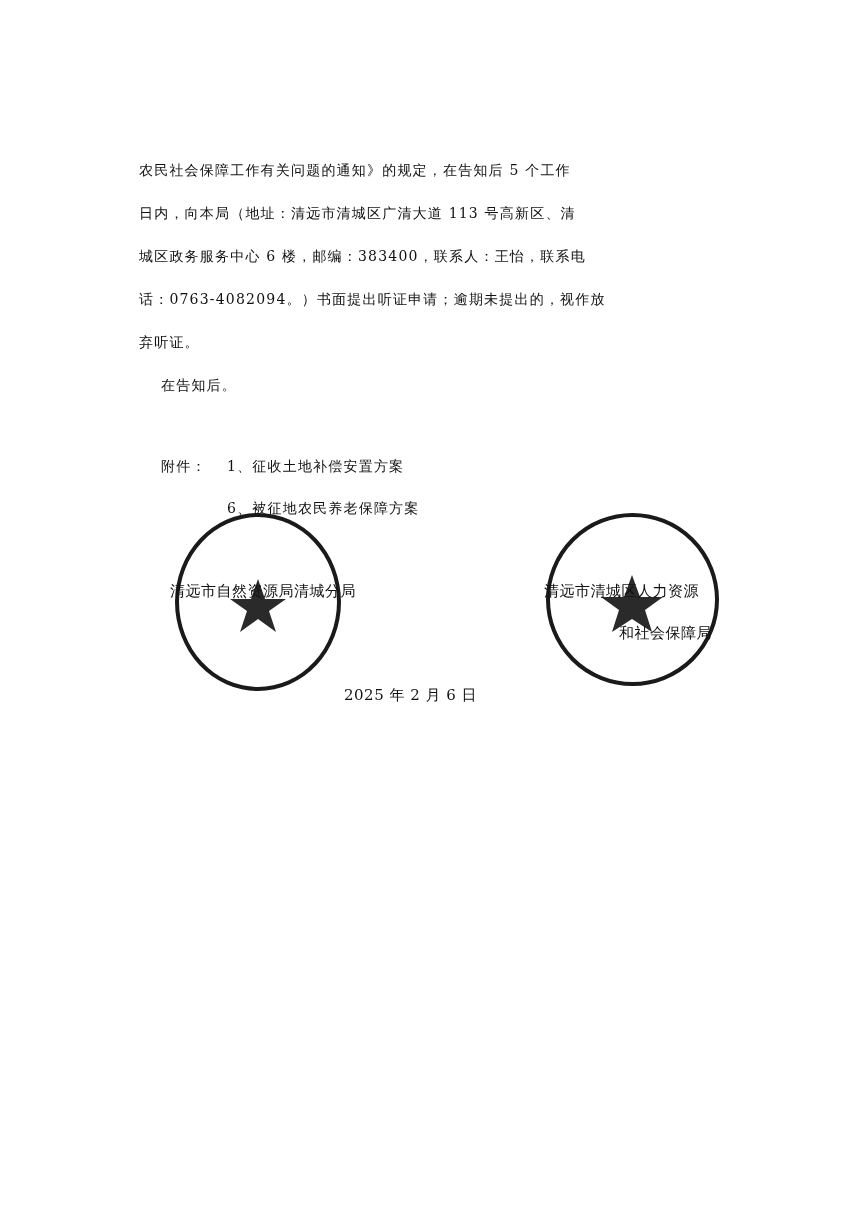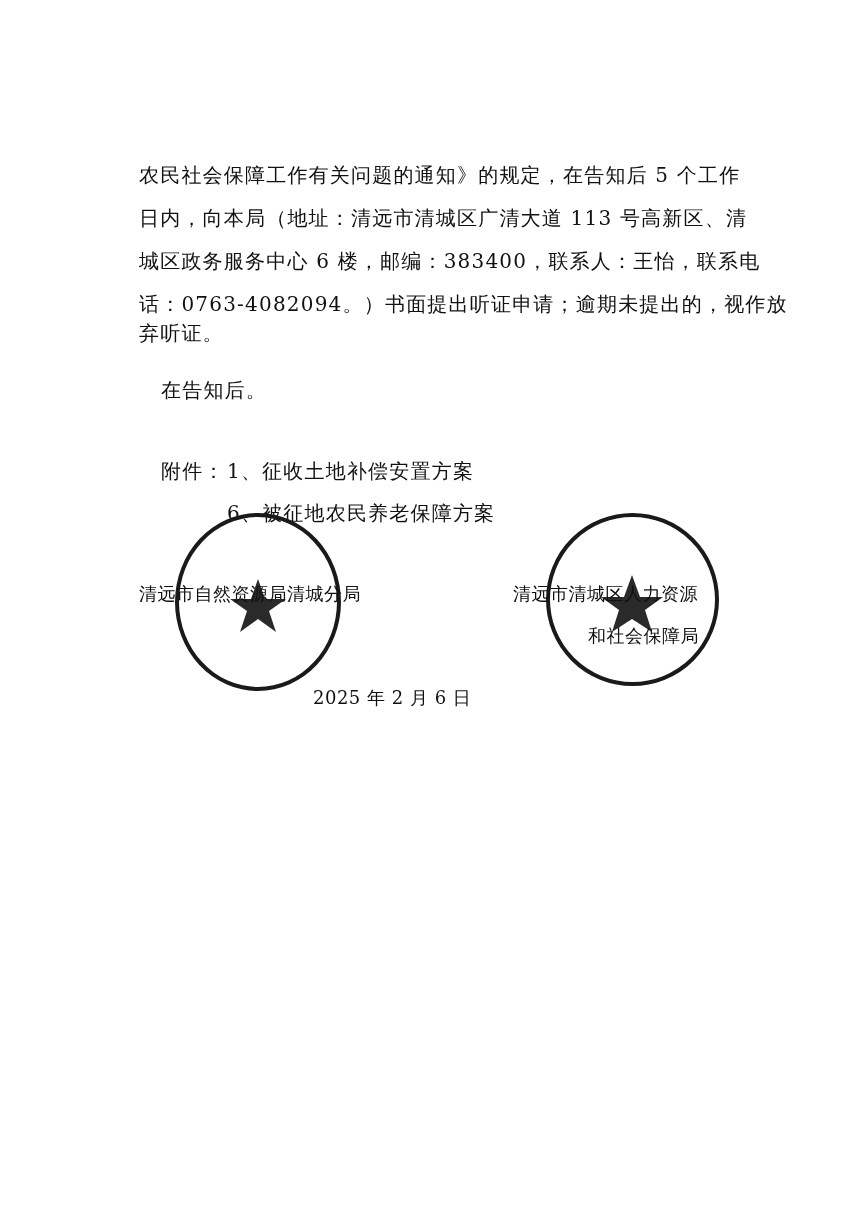--- a/index.html
+++ b/index.html
@@ -1,31 +1,31 @@
 <!DOCTYPE html>
 <html><head>
 <meta charset="utf-8">
 <style>
   html, body { margin: 0; padding: 0; background: #ffffff; }
   body { width: 850px; height: 1228px; position: relative; overflow: hidden;
     font-family: "DejaVu Serif", "Liberation Serif", serif; color: #111; }
-  .line { position: absolute; left: 139px; font-size: 20px; white-space: nowrap; letter-spacing: 1.2px; }
+  .line { position: absolute; left: 139px; font-size: 14px; white-space: nowrap; letter-spacing: 1.2px; }
   .stamp { position: absolute; border: 4px solid #1a1a1a; border-radius: 50%; }
   .stamp svg { position: absolute; left: 0; top: 0; }
-  .sig { position: absolute; font-size: 18px; white-space: nowrap; letter-spacing: 0.5px; }
+  .sig { position: absolute; font-size: 15px; white-space: nowrap; letter-spacing: 0.5px; margin-left: 31px; }
 </style>
 </head>
 <body>
 
 <div>
   <div class="line" style="top:162px">农民社会保障工作有关问题的通知》的规定，在告知后 5 个工作</div>
   <div class="line" style="top:205px">日内，向本局（地址：清远市清城区广清大道 113 号高新区、清</div>
   <div class="line" style="top:248px">城区政务服务中心 6 楼，邮编：383400，联系人：王怡，联系电</div>
   <div class="line" style="top:291px">话：0763-4082094。）书面提出听证申请；逾期未提出的，视作放</div>
-  <div class="line" style="top:320px">弃听证。</div>
+  <div class="line" style="top:334px">弃听证。</div>
   <div class="line" style="top:377px; left:161px">在告知后。</div>
 
   <div class="line" style="top:458px; left:161px">附件：</div>
   <div class="line" style="top:458px; left:227px">1、征收土地补偿安置方案</div>
   <div class="line" style="top:500px; left:227px">6、被征地农民养老保障方案</div>
 
   <div class="stamp" style="left:175px; top:513px; width:158px; height:170px;">
     <svg width="158" height="170" viewBox="0 0 158 170">
       <polygon points="79,62 86,82 107,82 90,94 97,115 79,102 61,115 68,94 51,82 72,82" fill="#2a2a2a"></polygon>
     </svg>

